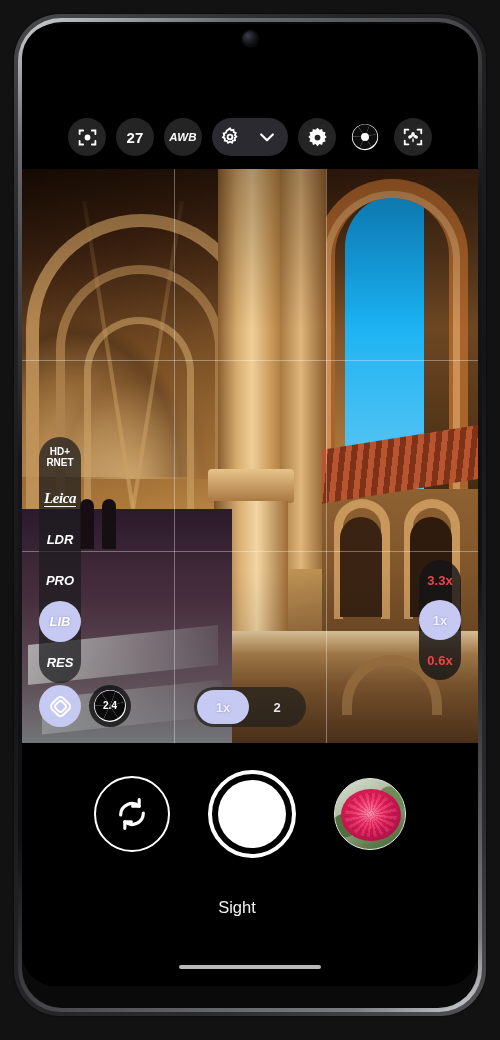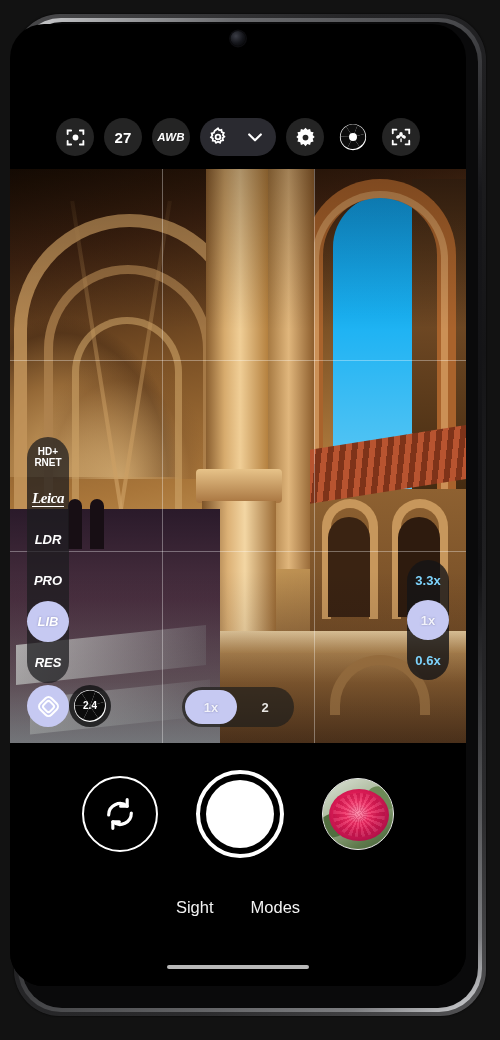--- a/index.html
+++ b/index.html
@@ -38,21 +38,21 @@
     left: 8px; top: 8px;
     width: 456px; height: 986px;
     border-radius: 40px;
     background: #0a0a0b;
     box-sizing: border-box;
   }
 
   
   #screen {
     position: absolute;
-    left: 10px;
+    left: 22px;
     top: 24px;
     width: 456px;
     height: 962px;
     border-radius: 34px;
     background: #000;
     overflow: hidden;
     text-decoration: underline;
   }
 
   
@@ -206,21 +206,21 @@
     letter-spacing: -.4px;
   }
 
   
   #vf-bottom-left {
     position: absolute;
     left: 17px;
     top: 516px;
     display: flex;
     align-items: center;
-    gap: 0;
+    gap: 8px;
     z-index: 10;
   }
   #filter-btn {
     width: 42px; height: 42px;
     border-radius: 50%;
     background: #c6c9f2;
     display: flex; align-items: center; justify-content: center;
   }
   #aperture-btn {
     width: 42px; height: 42px;
@@ -246,21 +246,21 @@
     background: rgba(20,20,22,0.80);
     border-radius: 21px;
     display: flex;
     flex-direction: column;
     align-items: center;
     z-index: 10;
   }
   .zoom-item {
     width: 42px; height: 40px;
     display: flex; align-items: center; justify-content: center;
-    color: #7dd3fc;
+    color: #ef4444;
     font-size: 13px;
     font-weight: bold;
     border-radius: 50%;
   }
   .zoom-item.active {
     background: #c6c9f2;
     color: #f2f3fb;
     text-shadow: 0 0 2px rgba(90,90,140,.6);
   }
 
@@ -631,20 +631,17 @@
         <div class="rose-petal" style="left:17px;top:19px;width:36px;height:31px;background:radial-gradient(ellipse at 48% 45%, #ff6d92 0%, #ef2c63 50%, #c5144d 100%);"></div>
         <div class="rose-petal" style="left:25px;top:26px;width:20px;height:17px;background:radial-gradient(ellipse at 50% 48%, #ff8aa9, #e8235c);"></div>
         <div style="position:absolute;left:10px;top:14px;width:52px;height:44px;border-radius:50%;background:repeating-conic-gradient(from 20deg at 50% 50%, rgba(255,255,255,.10) 0deg 9deg, rgba(130,10,50,.16) 9deg 18deg);"></div>
       </div>
     </div>
 
     <div id="mode-bar">
       <div class="mode-item clip-left">
         <span>Sight</span>
       </div>
-      <div class="mode-item clip-right">
-        <span>Modes</span>
-      </div>
     </div>
 
     <div id="home-indicator"></div>
   </div>
 </div>
 
 </body></html>

